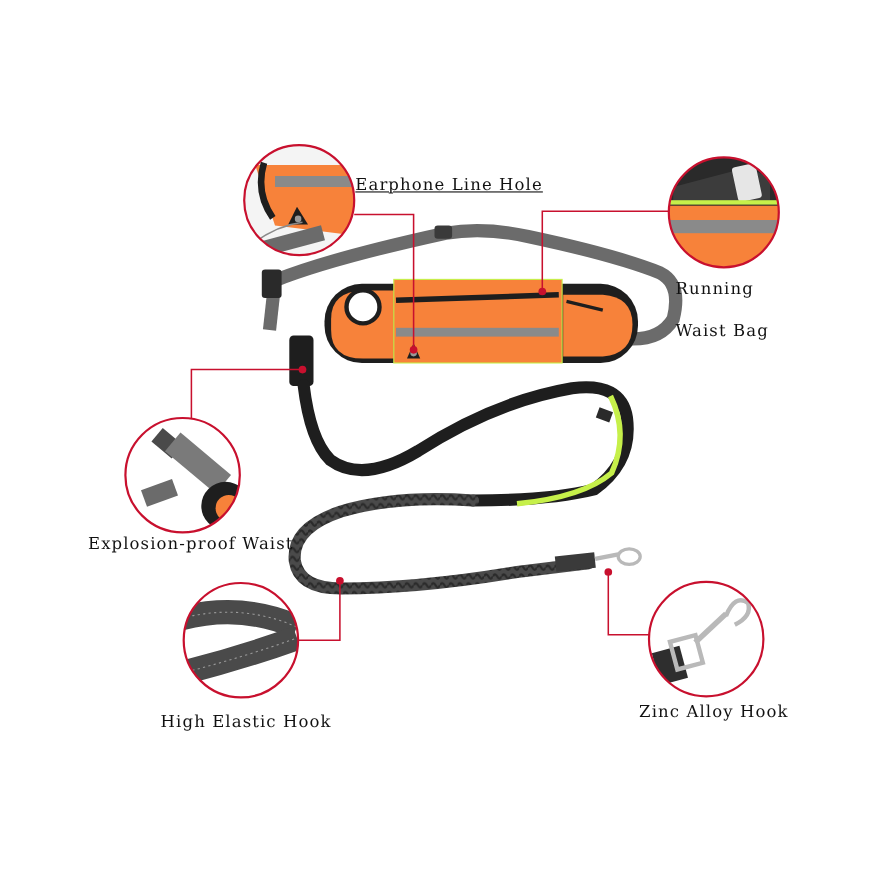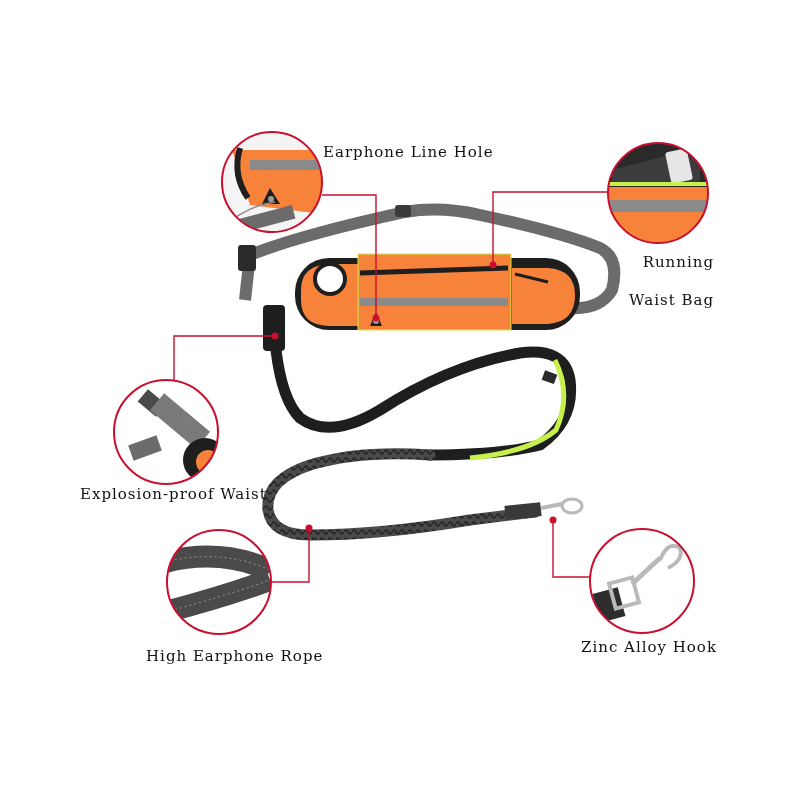--- a/index.html
+++ b/index.html
@@ -1,19 +1,19 @@
 <!DOCTYPE html>
 <html><head>
 <meta charset="utf-8">
 <style>
   html, body { margin: 0; padding: 0; background: #ffffff; }
   body { width: 800px; height: 800px; position: relative; overflow: hidden; font-family: "DejaVu Serif", "Liberation Serif", serif; }
   #canvas { position: absolute; left: 0; top: 0; width: 800px; height: 800px; }
   .label { position: absolute; color: #111111; font-family: "DejaVu Serif", "Liberation Serif", serif; font-size: 15px; letter-spacing: 1px; white-space: nowrap; line-height: 25px; }
-  .label.center { text-align: right; }
+  .label.center { text-align: left; }
 </style>
 </head>
 <body>
 
 <svg id="canvas" viewBox="0 0 800 800" xmlns="http://www.w3.org/2000/svg">
   <defs>
     <clipPath id="c1">
         <circle cx="272" cy="182" r="50"></circle>
       </clipPath>
     <clipPath id="c2">
@@ -147,18 +147,18 @@
       <rect x="588" y="527" width="108" height="108" fill="#ffffff"></rect>
       <rect x="596" y="590" width="26" height="30" fill="#2e2e2e" transform="rotate(-15 609 605)"></rect>
       <rect x="612" y="580" width="24" height="26" fill="none" stroke="#b9b9b9" stroke-width="4" transform="rotate(-15 624 593)"></rect>
       <path d="M632 584 L660 558" stroke="#b9b9b9" stroke-width="5"></path>
       <path d="M660 560 Q668 540 680 548 Q684 560 668 568" stroke="#b9b9b9" stroke-width="4" fill="none"></path>
     </g>
     <circle cx="642" cy="581" r="52" fill="none" stroke="#c8102e" stroke-width="2"></circle>
   </g>
 </svg>
 
-<div class="label" style="left:323px; top:140px;">Earphone Line Hole</div>
+<div class="label" style="left:323px; top:156px;text-decoration:underline;">Earphone Line Hole</div>
 <div class="label center" style="left:614px; top:250px; width:100px;">Running</div>
 <div class="label center" style="left:614px; top:288px; width:100px;">Waist Bag</div>
 <div class="label" style="left:80px; top:482px;">Explosion-proof Waist</div>
-<div class="label" style="left:146px; top:644px;">High Earphone Rope</div>
+<div class="label" style="left:146px; top:644px;">High Elastic Hook</div>
 <div class="label" style="left:581px; top:635px;text-align:right;">Zinc Alloy Hook</div>
 
 </body></html>

